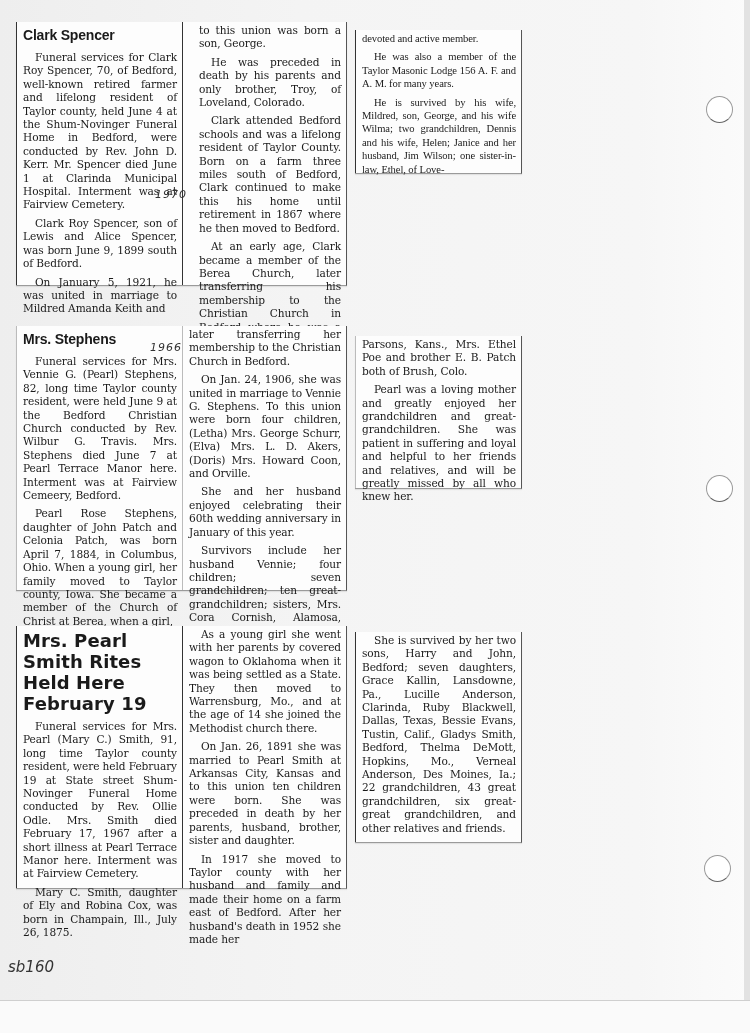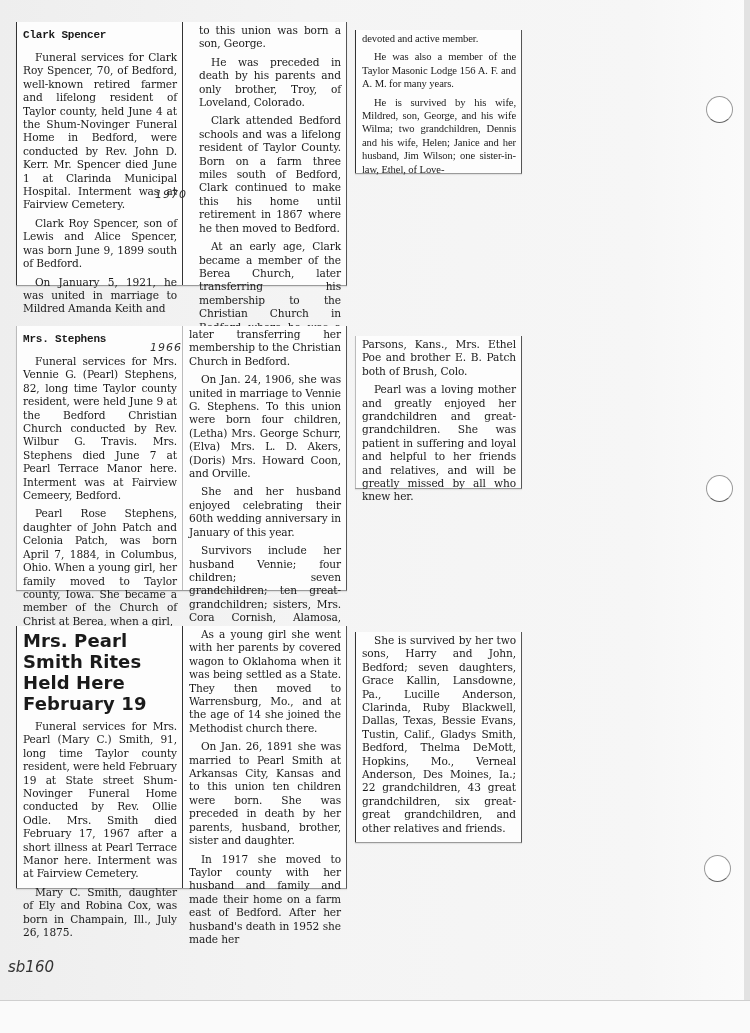--- a/index.html
+++ b/index.html
@@ -22,21 +22,21 @@
   }
   .col {
     position:absolute; top:0; bottom:0; padding:2px 5px 0 6px; box-sizing:border-box;
     border-left:1.5px solid #333;
     font-size:10.6px; line-height:13.4px; text-align:justify;
     letter-spacing:-0.1px;
   }
   .col p { margin:0 0 5px 0; text-indent:12px; }
   .col p.noindent { text-indent:0; }
   .headline {
-    font-family:Liberation Mono, monospace; font-weight:bold; font-size:11px; line-height:19px;
+    font-family:Liberation Sans, sans-serif; font-weight:bold; font-size:14px; line-height:19px;
     margin:2px 0 6px 0; letter-spacing:-0.2px; text-align:left;
   }
   .headline.sans {
     font-family:"DejaVu Sans", sans-serif; font-size:18px; line-height:21px; letter-spacing:0.1px;
   }
   .handwritten {
     position:absolute; font-family:"DejaVu Sans", sans-serif; font-style:italic;
     font-size:11px; color:#333; letter-spacing:1px;margin-left:25px;
   }
   .punch-hole {

